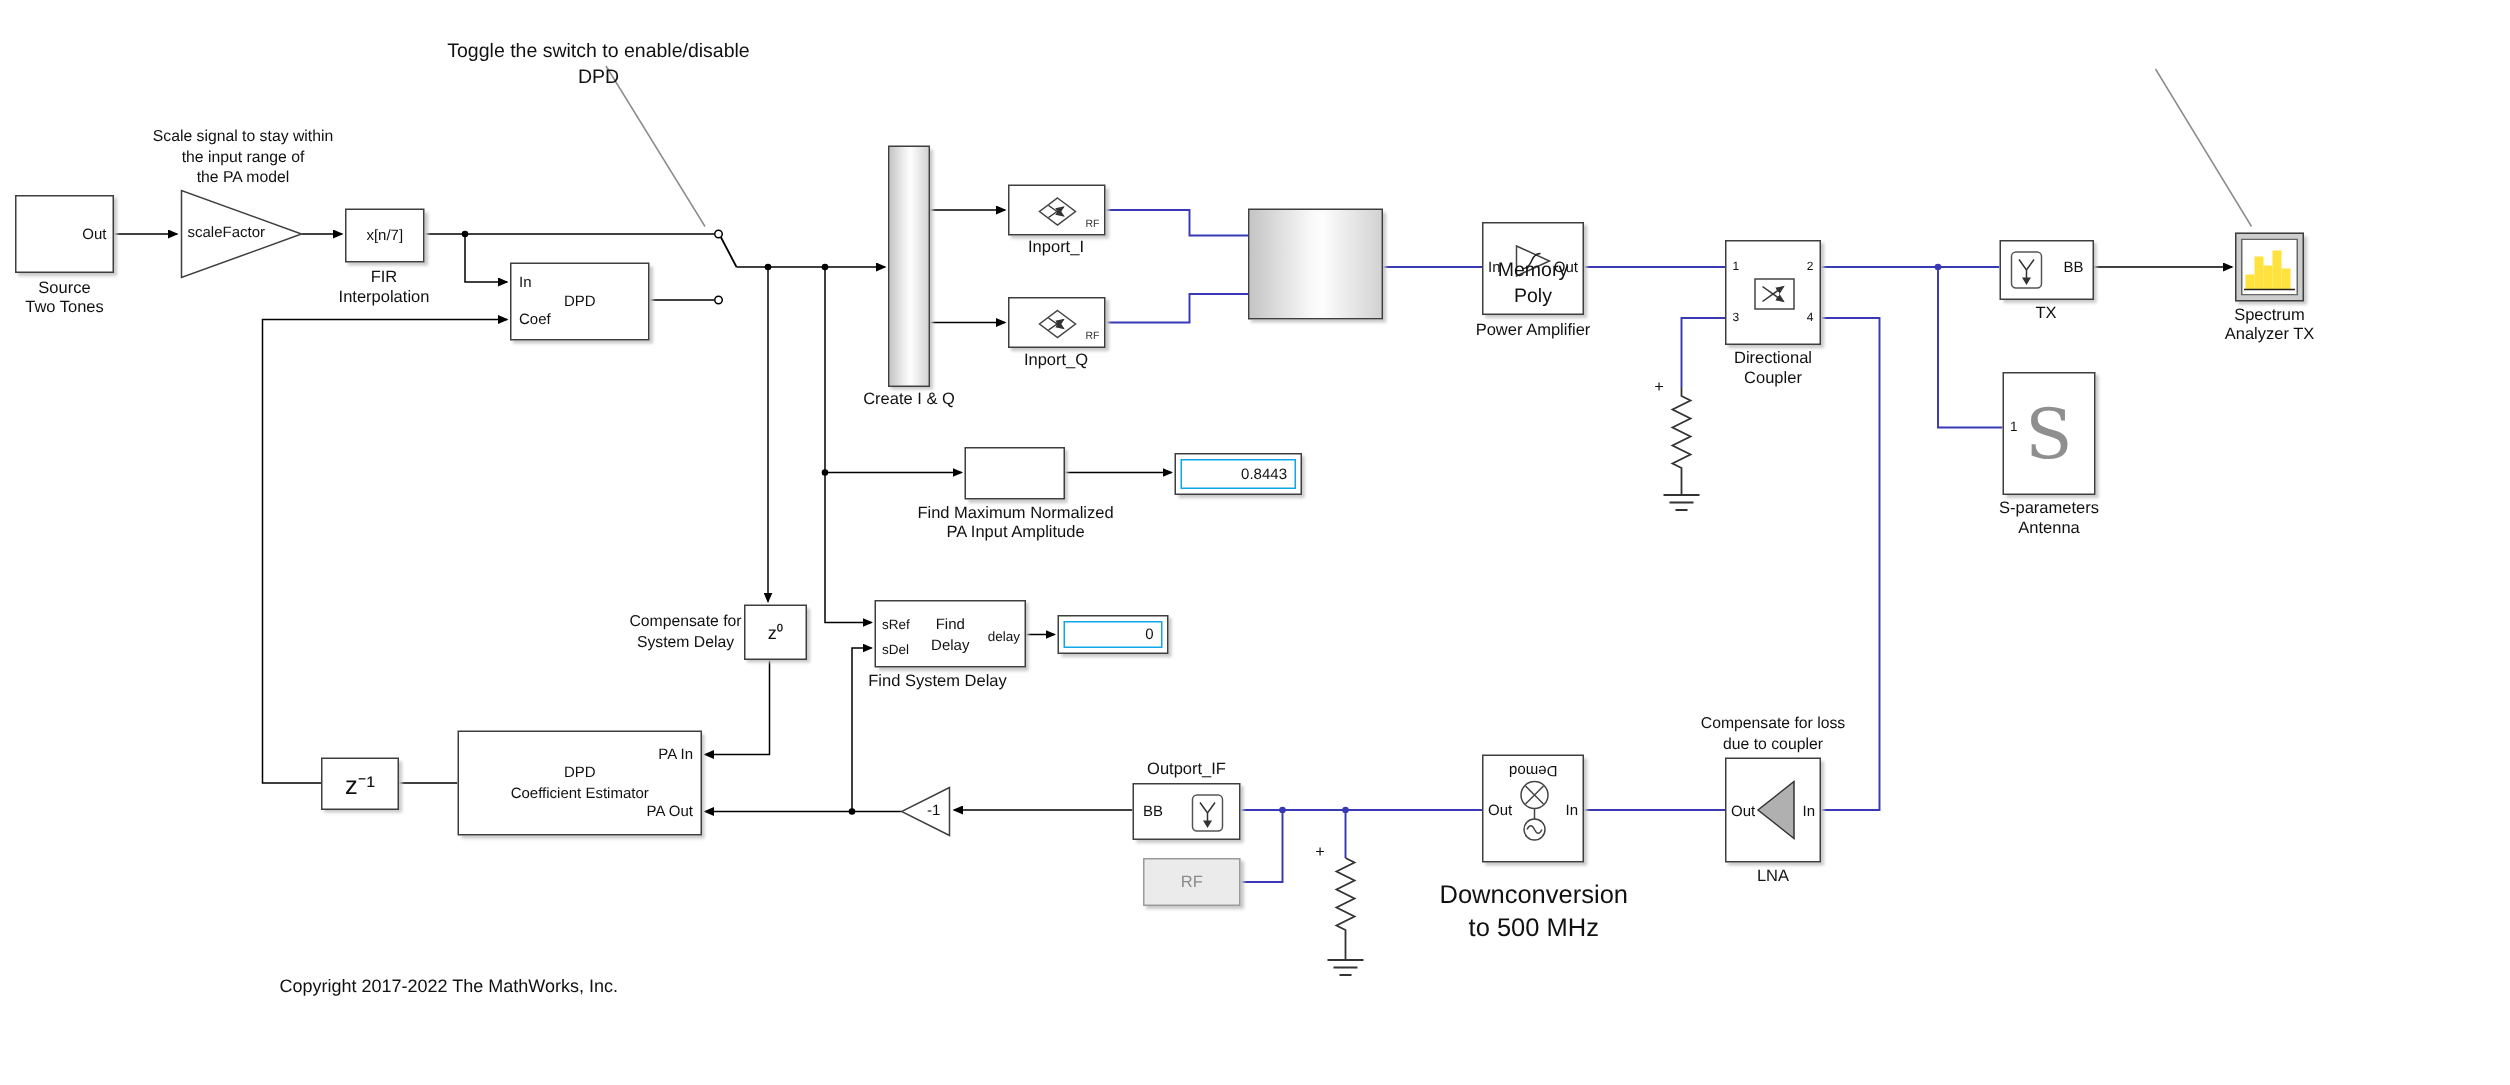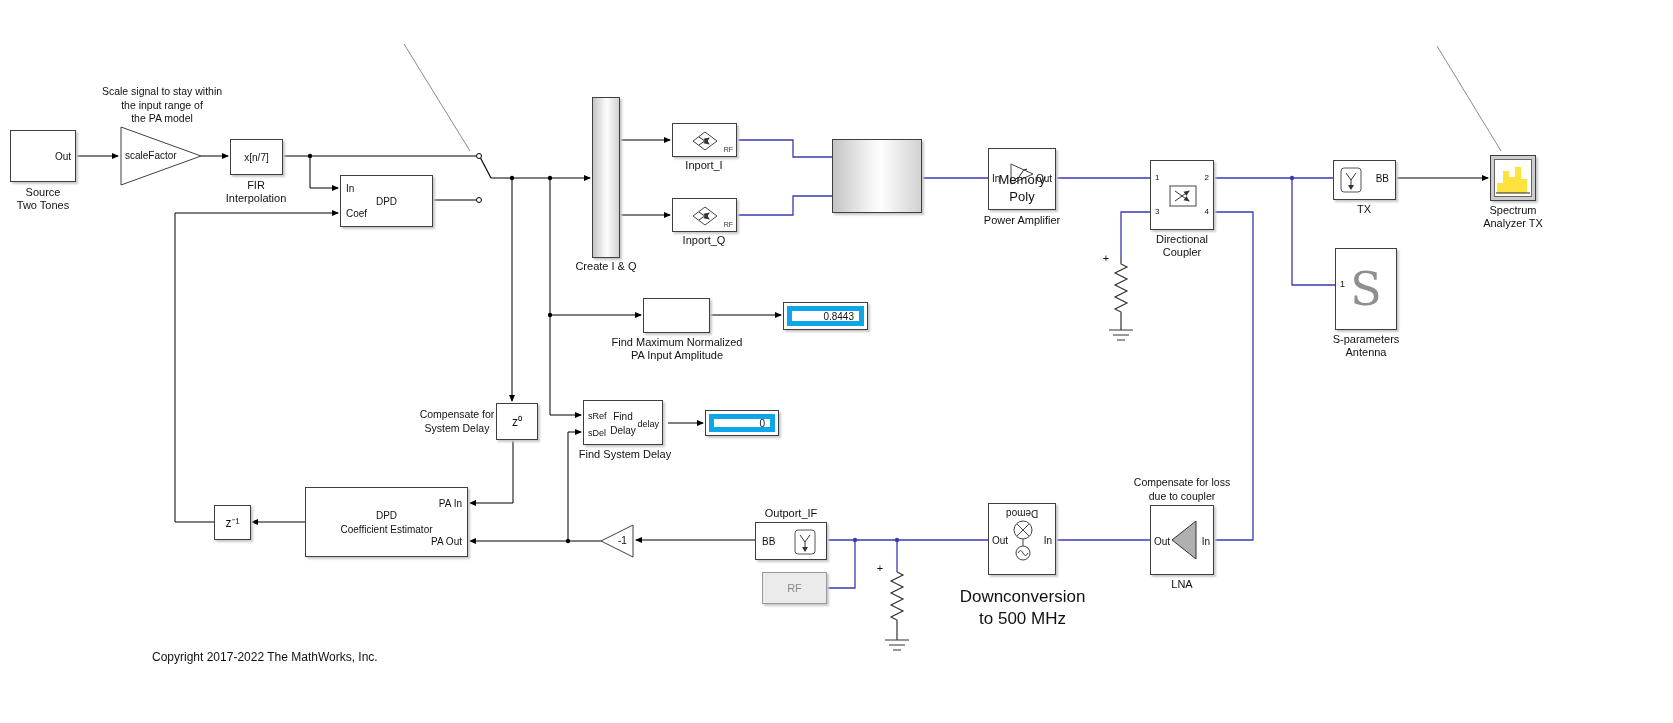--- a/index.html
+++ b/index.html
@@ -11,21 +11,21 @@
          box-shadow:2px 2px 2px #c9c9c9}
   .tblock{position:absolute;z-index:2;background:transparent;border:none;box-shadow:none}
   .grad{background:linear-gradient(90deg,#c4c4c4,#f7f7f7 45%,#fdfdfd 55%,#d2d2d2)}
   .center{display:flex;align-items:center;justify-content:center}
   .ptext{position:absolute;font-size:10px;line-height:1;white-space:nowrap}
   .pre{white-space:pre-line}
   .blabel{position:absolute;z-index:2;transform:translateX(-50%);text-align:center;
           font-size:11px;line-height:1.2;white-space:pre-line}
   .ann{position:absolute;z-index:2;text-align:center;line-height:1.3;white-space:pre-line}
   .iconsvg{position:absolute}
-  .disp-in{position:absolute;left:3px;top:3px;right:3px;bottom:3px;border:5px solid #0ea5e9;
+  .disp-in{position:absolute;left:3px;top:3px;right:3px;bottom:3px;border:1px solid #0ea5e9;
            display:flex;align-items:center;justify-content:flex-end;padding-right:5px;font-size:10px}
   .name-center{position:absolute;left:0;right:0;text-align:center;font-size:10px;line-height:1.35}
   .rot{display:inline-block;transform:rotate(180deg)}
   .sglyph{position:absolute;inset:0;display:flex;align-items:center;justify-content:center;
           font-family:"DejaVu Serif",serif;font-size:46px;color:#8f8f8f}
 </style>
 </head>
 <body>
 
 <div class="canvas">
@@ -134,20 +134,21 @@
     <div class="name-center" style="top:19px">DPD</div>
   </div>
 
   <div class="tblock" style="left:472px;top:144px;width:22px;height:66px">
     <svg class="iconsvg" width="22" height="66" style="left:0;top:0">
       <line x1="19" y1="34" x2="8" y2="13" stroke="#000" stroke-width="1.2"></line>
       <circle cx="7" cy="12" r="2.5" fill="#fff" stroke="#000"></circle>
       <circle cx="7" cy="56" r="2.5" fill="#fff" stroke="#000"></circle>
     </svg>
   </div>
+  <div class="ann" style="left:283px;top:26px;width:232px;font-size:13px">Toggle the switch to enable/disable DPD</div>
 
   <div class="block grad" style="left:592px;top:97px;width:28px;height:161px"></div>
   <div class="blabel" style="left:606px;top:260px">Create I &amp; Q</div>
 
   <div class="block" style="left:672px;top:123px;width:65px;height:34px">
     <svg class="iconsvg" width="30" height="22" style="left:17px;top:6px">
       <polygon points="15,2 27,11 15,20 3,11" fill="#fff" stroke="#444"></polygon>
       <path d="M9,15 L19,8" stroke="#333" fill="none" marker-end="url(#arS)"></path>
       <path d="M9,7 L19,14" stroke="#333" fill="none" marker-end="url(#arS)"></path>
     </svg>
@@ -226,21 +227,21 @@
 Antenna</div>
 
   <div class="block" style="left:643px;top:298px;width:67px;height:35px"></div>
   <div class="blabel" style="left:677px;top:336px">Find Maximum Normalized
 PA Input Amplitude</div>
 
   <div class="block" style="left:783px;top:302px;width:85px;height:28px">
     <div class="disp-in">0.8443</div>
   </div>
 
-  <div class="block" style="left:583px;top:400px;width:80px;height:45px">
+  <div class="block" style="left:583px;top:400px;width:101px;height:45px">
     <span class="ptext" style="left:4px;top:11px;font-size:9px">sRef</span>
     <span class="ptext" style="left:4px;top:28px;font-size:9px">sDel</span>
     <div class="name-center pre" style="top:9px">Find
 Delay</div>
     <span class="ptext" style="right:3px;top:19px;font-size:9px">delay</span>
   </div>
   <div class="blabel" style="left:625px;top:448px">Find System Delay</div>
 
   <div class="block" style="left:705px;top:410px;width:74px;height:26px">
     <div class="disp-in">0</div>
@@ -252,21 +253,21 @@
   <div class="ann" style="left:407px;top:408px;width:100px;font-size:10.5px">Compensate for
 System Delay</div>
 
   <div class="block" style="left:305px;top:487px;width:163px;height:70px">
     <div class="name-center pre" style="top:21px">DPD
 Coefficient Estimator</div>
     <span class="ptext" style="right:5px;top:11px">PA In</span>
     <span class="ptext" style="right:5px;top:49px">PA Out</span>
   </div>
 
-  <div class="block center" style="left:214px;top:505px;width:37px;height:35px;font-size:12px">
+  <div class="block center" style="left:214px;top:505px;width:52px;height:35px;font-size:17px">
     <span>z⁻¹</span>
   </div>
 
   <div class="tblock" style="left:600px;top:524px;width:34px;height:34px">
     <svg class="iconsvg" width="34" height="34" style="left:0;top:0">
       <polygon points="33,1 33,33 1,17" fill="#fff" stroke="#3e3e3e"></polygon>
     </svg>
     <span class="ptext" style="left:18px;top:12px">-1</span>
   </div>
 
@@ -308,15 +309,15 @@
     <span class="ptext" style="left:3px;top:31px">Out</span>
     <span class="ptext" style="right:3px;top:31px">In</span>
   </div>
   <div class="blabel" style="left:1182px;top:578px">LNA</div>
   <div class="ann" style="left:1127px;top:476px;width:110px;font-size:10.5px">Compensate for loss
 due to coupler</div>
 
   <div class="ann" style="left:1100px;top:251px;width:12px;font-size:11px">+</div>
   <div class="ann" style="left:874px;top:561px;width:12px;font-size:11px">+</div>
 
-  <div class="ann" style="left:152px;top:650px;width:260px;font-size:12px;text-align:left">Copyright 2017-2022 The MathWorks, Inc.</div>
+  <div class="ann" style="left:152px;top:650px;width:260px;font-size:12px;text-align:right">Copyright 2017-2022 The MathWorks, Inc.</div>
 
 </div>
 
 </body></html>

